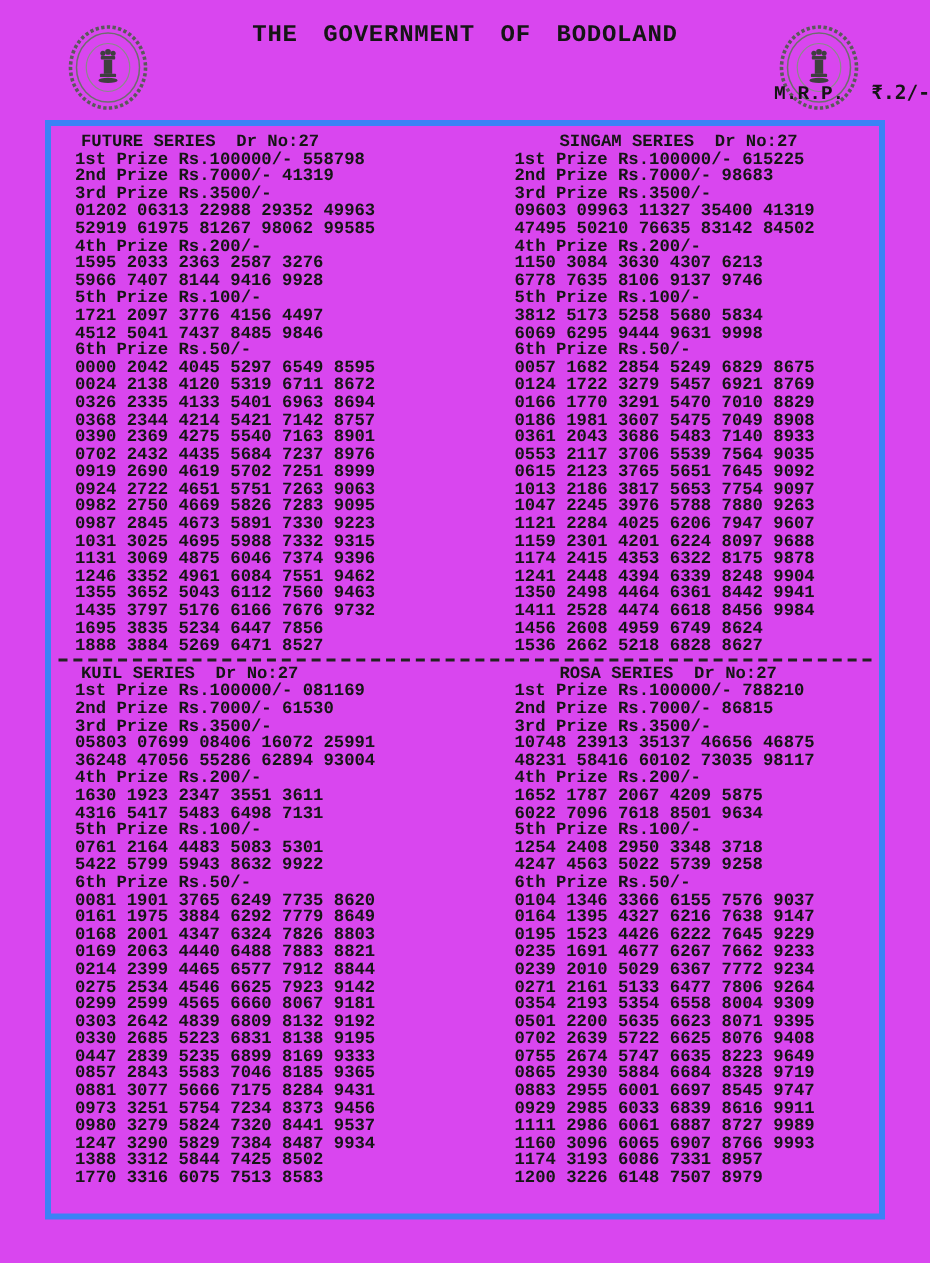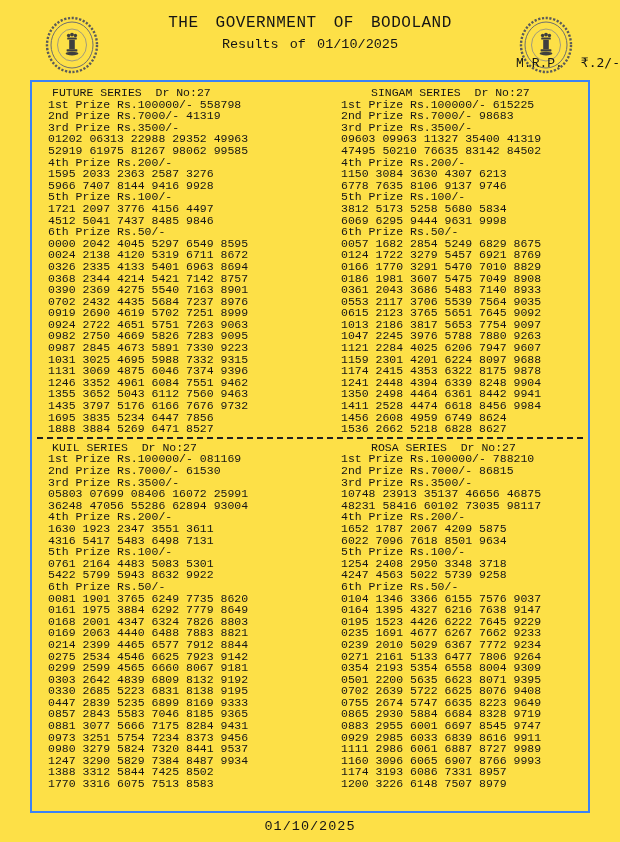--- a/index.html
+++ b/index.html
@@ -1,19 +1,19 @@
 <!DOCTYPE html>
 <html><head>
 <meta charset="utf-8">
 <style>
   html,body{margin:0;padding:0;background:#fff;}
   .page{
-    position:relative;width:620px;height:842px;background:#fde047;
+    position:relative;width:620px;height:842px;background:#d946ef;
     font-family:"Liberation Mono","DejaVu Sans Mono",monospace;
-    font-weight:normal;color:#151515;overflow:hidden;
+    font-weight:bold;color:#151515;overflow:hidden;
   }
   
   .hdr-title{
     position:absolute;top:14px;left:0;width:100%;text-align:center;
     font-size:16px;letter-spacing:.5px;word-spacing:7px;
   }
   .hdr-sub{
     position:absolute;top:37px;left:0;width:100%;text-align:center;
     font-size:13.5px;word-spacing:3px;
   }
@@ -21,21 +21,21 @@
     position:absolute;top:55px;left:0;width:100%;text-align:right;
     font-size:13px;
   }
   .hdr-mrp .mrp-value{margin-left:18px;font-family:"DejaVu Sans Mono",monospace;}
   .emblem{position:absolute;top:16px;width:56px;height:58px;}
   .emblem.left{left:44px;}
   .emblem.right{left:518px;}
   
   .results-box{
     position:absolute;left:30px;top:80px;width:560px;height:733px;
-    border:2px solid #3b82f6;box-sizing:border-box;padding-top:5px;
+    border:4px solid #3b82f6;box-sizing:border-box;padding-top:5px;
   }
   .section{display:flex;}
   .series-col{
     white-space:pre;font-size:11.5px;line-height:11.6px;
   }
   .col-left{width:295px;padding-left:16px;box-sizing:border-box;}
   .col-right{flex:1;padding-left:14px;box-sizing:border-box;}
   .series-header{padding-left:4px;}
   .col-right .series-header{padding-left:30px;}
   .dashed-sep{
@@ -80,31 +80,29 @@
         <circle cx="31.4" cy="19.5" r="1.7"></circle>
         <rect x="23.2" y="21.4" width="9.6" height="2.2" rx="0.6"></rect>
         <rect x="25.2" y="23.8" width="5.6" height="9.4"></rect>
         <rect x="22.6" y="33.2" width="10.8" height="2.2" rx="0.6"></rect>
         <ellipse cx="28" cy="37.6" rx="6.4" ry="1.8"></ellipse>
       </g>
     </svg>
   </div>
 
   <div class="hdr-title">THE GOVERNMENT OF BODOLAND</div>
-  <div class="hdr-sub">Results of 01/10/2025</div>
   <div class="hdr-mrp">
     <span class="mrp-label">M.R.P.</span><span class="mrp-value">₹.2/-</span>
   </div>
 
   <div class="results-box">
     <div class="section">
       <div class="series-col col-left"><div class="series-header">FUTURE SERIES  Dr No:27</div><div class="prize-line">1st Prize Rs.100000/- 558798</div><div class="prize-line">2nd Prize Rs.7000/- 41319</div><div class="prize-line">3rd Prize Rs.3500/-</div><div class="num-row">01202 06313 22988 29352 49963</div><div class="num-row">52919 61975 81267 98062 99585</div><div class="prize-line">4th Prize Rs.200/-</div><div class="num-row">1595 2033 2363 2587 3276</div><div class="num-row">5966 7407 8144 9416 9928</div><div class="prize-line">5th Prize Rs.100/-</div><div class="num-row">1721 2097 3776 4156 4497</div><div class="num-row">4512 5041 7437 8485 9846</div><div class="prize-line">6th Prize Rs.50/-</div><div class="num-row">0000 2042 4045 5297 6549 8595</div><div class="num-row">0024 2138 4120 5319 6711 8672</div><div class="num-row">0326 2335 4133 5401 6963 8694</div><div class="num-row">0368 2344 4214 5421 7142 8757</div><div class="num-row">0390 2369 4275 5540 7163 8901</div><div class="num-row">0702 2432 4435 5684 7237 8976</div><div class="num-row">0919 2690 4619 5702 7251 8999</div><div class="num-row">0924 2722 4651 5751 7263 9063</div><div class="num-row">0982 2750 4669 5826 7283 9095</div><div class="num-row">0987 2845 4673 5891 7330 9223</div><div class="num-row">1031 3025 4695 5988 7332 9315</div><div class="num-row">1131 3069 4875 6046 7374 9396</div><div class="num-row">1246 3352 4961 6084 7551 9462</div><div class="num-row">1355 3652 5043 6112 7560 9463</div><div class="num-row">1435 3797 5176 6166 7676 9732</div><div class="num-row">1695 3835 5234 6447 7856</div><div class="num-row">1888 3884 5269 6471 8527</div></div>
       <div class="series-col col-right"><div class="series-header">SINGAM SERIES  Dr No:27</div><div class="prize-line">1st Prize Rs.100000/- 615225</div><div class="prize-line">2nd Prize Rs.7000/- 98683</div><div class="prize-line">3rd Prize Rs.3500/-</div><div class="num-row">09603 09963 11327 35400 41319</div><div class="num-row">47495 50210 76635 83142 84502</div><div class="prize-line">4th Prize Rs.200/-</div><div class="num-row">1150 3084 3630 4307 6213</div><div class="num-row">6778 7635 8106 9137 9746</div><div class="prize-line">5th Prize Rs.100/-</div><div class="num-row">3812 5173 5258 5680 5834</div><div class="num-row">6069 6295 9444 9631 9998</div><div class="prize-line">6th Prize Rs.50/-</div><div class="num-row">0057 1682 2854 5249 6829 8675</div><div class="num-row">0124 1722 3279 5457 6921 8769</div><div class="num-row">0166 1770 3291 5470 7010 8829</div><div class="num-row">0186 1981 3607 5475 7049 8908</div><div class="num-row">0361 2043 3686 5483 7140 8933</div><div class="num-row">0553 2117 3706 5539 7564 9035</div><div class="num-row">0615 2123 3765 5651 7645 9092</div><div class="num-row">1013 2186 3817 5653 7754 9097</div><div class="num-row">1047 2245 3976 5788 7880 9263</div><div class="num-row">1121 2284 4025 6206 7947 9607</div><div class="num-row">1159 2301 4201 6224 8097 9688</div><div class="num-row">1174 2415 4353 6322 8175 9878</div><div class="num-row">1241 2448 4394 6339 8248 9904</div><div class="num-row">1350 2498 4464 6361 8442 9941</div><div class="num-row">1411 2528 4474 6618 8456 9984</div><div class="num-row">1456 2608 4959 6749 8624</div><div class="num-row">1536 2662 5218 6828 8627</div></div>
     </div>
     <div class="dashed-sep"></div>
     <div class="section">
       <div class="series-col col-left"><div class="series-header">KUIL SERIES  Dr No:27</div><div class="prize-line">1st Prize Rs.100000/- 081169</div><div class="prize-line">2nd Prize Rs.7000/- 61530</div><div class="prize-line">3rd Prize Rs.3500/-</div><div class="num-row">05803 07699 08406 16072 25991</div><div class="num-row">36248 47056 55286 62894 93004</div><div class="prize-line">4th Prize Rs.200/-</div><div class="num-row">1630 1923 2347 3551 3611</div><div class="num-row">4316 5417 5483 6498 7131</div><div class="prize-line">5th Prize Rs.100/-</div><div class="num-row">0761 2164 4483 5083 5301</div><div class="num-row">5422 5799 5943 8632 9922</div><div class="prize-line">6th Prize Rs.50/-</div><div class="num-row">0081 1901 3765 6249 7735 8620</div><div class="num-row">0161 1975 3884 6292 7779 8649</div><div class="num-row">0168 2001 4347 6324 7826 8803</div><div class="num-row">0169 2063 4440 6488 7883 8821</div><div class="num-row">0214 2399 4465 6577 7912 8844</div><div class="num-row">0275 2534 4546 6625 7923 9142</div><div class="num-row">0299 2599 4565 6660 8067 9181</div><div class="num-row">0303 2642 4839 6809 8132 9192</div><div class="num-row">0330 2685 5223 6831 8138 9195</div><div class="num-row">0447 2839 5235 6899 8169 9333</div><div class="num-row">0857 2843 5583 7046 8185 9365</div><div class="num-row">0881 3077 5666 7175 8284 9431</div><div class="num-row">0973 3251 5754 7234 8373 9456</div><div class="num-row">0980 3279 5824 7320 8441 9537</div><div class="num-row">1247 3290 5829 7384 8487 9934</div><div class="num-row">1388 3312 5844 7425 8502</div><div class="num-row">1770 3316 6075 7513 8583</div></div>
       <div class="series-col col-right"><div class="series-header">ROSA SERIES  Dr No:27</div><div class="prize-line">1st Prize Rs.100000/- 788210</div><div class="prize-line">2nd Prize Rs.7000/- 86815</div><div class="prize-line">3rd Prize Rs.3500/-</div><div class="num-row">10748 23913 35137 46656 46875</div><div class="num-row">48231 58416 60102 73035 98117</div><div class="prize-line">4th Prize Rs.200/-</div><div class="num-row">1652 1787 2067 4209 5875</div><div class="num-row">6022 7096 7618 8501 9634</div><div class="prize-line">5th Prize Rs.100/-</div><div class="num-row">1254 2408 2950 3348 3718</div><div class="num-row">4247 4563 5022 5739 9258</div><div class="prize-line">6th Prize Rs.50/-</div><div class="num-row">0104 1346 3366 6155 7576 9037</div><div class="num-row">0164 1395 4327 6216 7638 9147</div><div class="num-row">0195 1523 4426 6222 7645 9229</div><div class="num-row">0235 1691 4677 6267 7662 9233</div><div class="num-row">0239 2010 5029 6367 7772 9234</div><div class="num-row">0271 2161 5133 6477 7806 9264</div><div class="num-row">0354 2193 5354 6558 8004 9309</div><div class="num-row">0501 2200 5635 6623 8071 9395</div><div class="num-row">0702 2639 5722 6625 8076 9408</div><div class="num-row">0755 2674 5747 6635 8223 9649</div><div class="num-row">0865 2930 5884 6684 8328 9719</div><div class="num-row">0883 2955 6001 6697 8545 9747</div><div class="num-row">0929 2985 6033 6839 8616 9911</div><div class="num-row">1111 2986 6061 6887 8727 9989</div><div class="num-row">1160 3096 6065 6907 8766 9993</div><div class="num-row">1174 3193 6086 7331 8957</div><div class="num-row">1200 3226 6148 7507 8979</div></div>
     </div>
   </div>
 
-  <div class="footer-date">01/10/2025</div>
 </div>
 
 </body></html>

